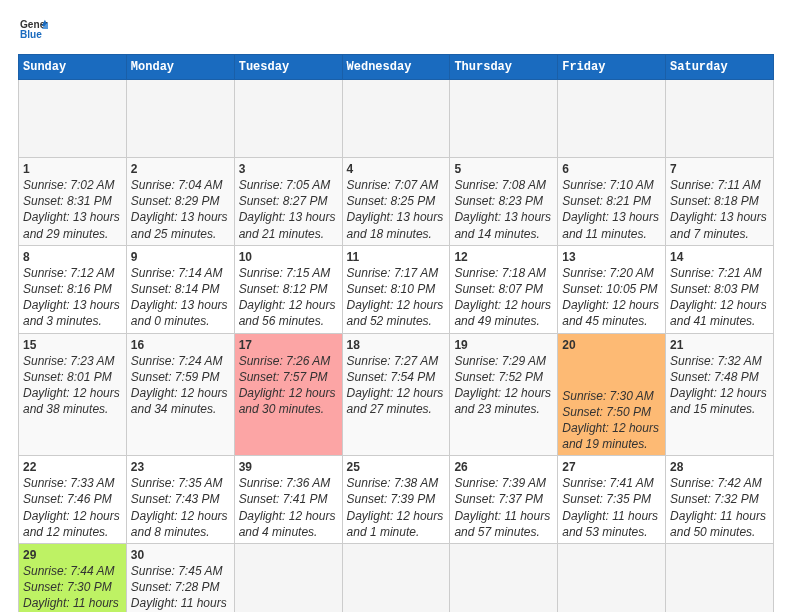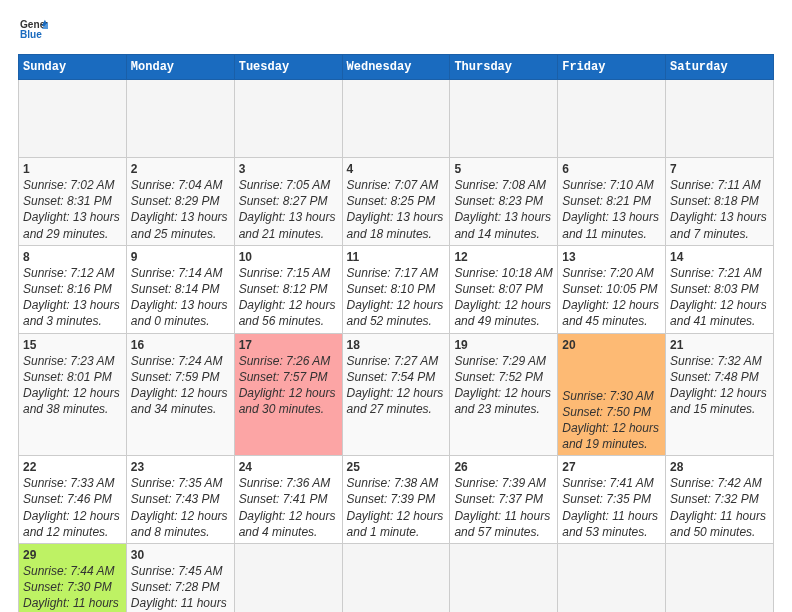--- a/index.html
+++ b/index.html
@@ -200,21 +200,21 @@
           </td>
           <td>
             <span class="day-num">11</span>
             <div class="day-info" style="white-space: pre-line;">Sunrise: 7:17 AM
 Sunset: 8:10 PM
 Daylight: 12 hours
 and 52 minutes.</div>
           </td>
           <td>
             <span class="day-num">12</span>
-            <div class="day-info" style="white-space: pre-line;">Sunrise: 10:18 AM
+            <div class="day-info" style="white-space: pre-line;">Sunrise: 7:18 AM
 Sunset: 8:07 PM
 Daylight: 12 hours
 and 49 minutes.</div>
           </td>
           <td>
             <span class="day-num">13</span>
             <div class="day-info" style="white-space: pre-line;">Sunrise: 7:20 AM
 Sunset: 10:05 PM
 Daylight: 12 hours
 and 45 minutes.</div>
@@ -287,21 +287,21 @@
 and 12 minutes.</div>
           </td>
           <td>
             <span class="day-num">23</span>
             <div class="day-info" style="white-space: pre-line;">Sunrise: 7:35 AM
 Sunset: 7:43 PM
 Daylight: 12 hours
 and 8 minutes.</div>
           </td>
           <td>
-            <span class="day-num">24</span>
+            <span class="day-num">39</span>
             <div class="day-info" style="white-space: pre-line;">Sunrise: 7:36 AM
 Sunset: 7:41 PM
 Daylight: 12 hours
 and 4 minutes.</div>
           </td>
           <td>
             <span class="day-num">25</span>
             <div class="day-info" style="white-space: pre-line;">Sunrise: 7:38 AM
 Sunset: 7:39 PM
 Daylight: 12 hours

